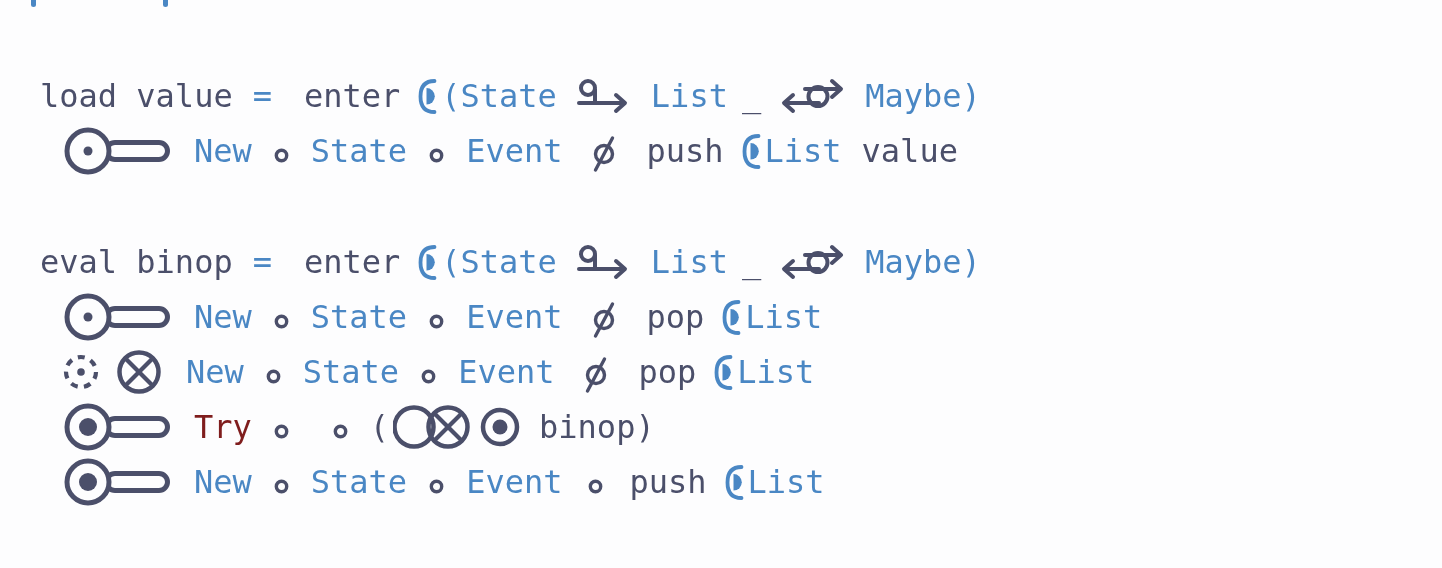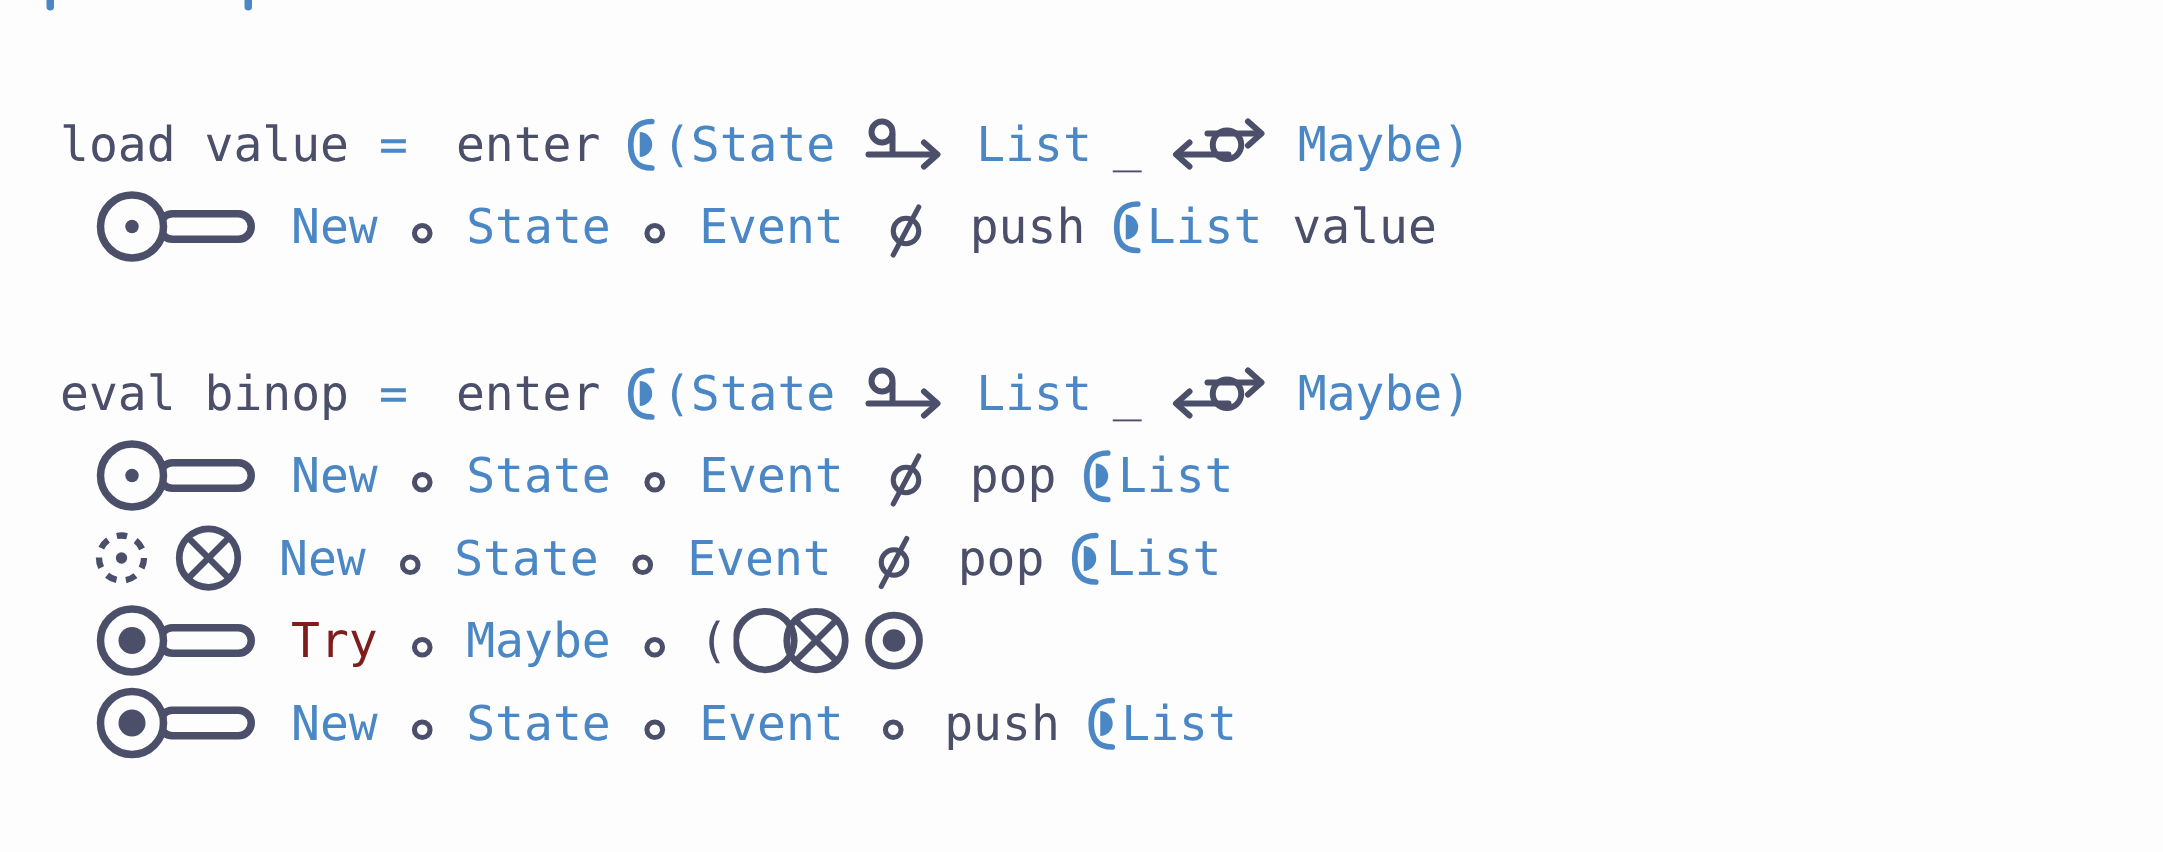--- a/index.html
+++ b/index.html
@@ -137,27 +137,27 @@
         <use href="#sym-dot-sep"></use>
       </svg><span class="gap" style="width: 22px;"></span><span class="tok" style="color: rgb(74, 135, 196);">Event</span><span class="gap" style="width: 26px;"></span><svg class="icon" width="32" height="40" style="position: relative; top: 2px;">
         <use href="#sym-slash-circle"></use>
       </svg><span class="gap" style="width: 26px;"></span><span class="tok" style="color: rgb(75, 79, 106);">pop</span><span class="gap" style="width: 16px;"></span><svg class="icon" width="23" height="37">
         <use href="#sym-at"></use>
       </svg><span class="gap" style="width: 2px;"></span><span class="tok" style="color: rgb(74, 135, 196);">List</span></div>
     <div class="row" style="top: 399px; left: 62px;"><svg class="icon" width="110" height="52">
         <use href="#sym-key-target"></use>
       </svg><span class="gap" style="width: 22px;"></span><span class="tok" style="color: #7f1d1d;">Try</span><span class="gap" style="width: 22px;"></span><svg class="icon" width="15" height="15" style="position: relative; top: 4px;">
         <use href="#sym-dot-sep"></use>
-      </svg><span class="gap" style="width: 22px;"></span><span class="tok" style="color: rgb(74, 135, 196);">Maybe</span><span class="gap" style="width: 22px;"></span><svg class="icon" width="15" height="15" style="position: relative; top: 4px;">
+      </svg><span class="gap" style="width: 22px;"></span><span class="gap" style="width: 22px;"></span><svg class="icon" width="15" height="15" style="position: relative; top: 4px;">
         <use href="#sym-dot-sep"></use>
       </svg><span class="gap" style="width: 22px;"></span><span class="tok" style="color: rgb(75, 79, 106);">(</span><span class="gap" style="width: 4px;"></span><svg class="icon" width="80" height="46">
         <use href="#sym-two-circles-x"></use>
       </svg><span class="gap" style="width: 6px;"></span><svg class="icon" width="42" height="42">
         <use href="#sym-target"></use>
-      </svg><span class="gap" style="width: 18px;"></span></div>
+      </svg><span class="gap" style="width: 18px;"></span><span class="tok" style="color: rgb(75, 79, 106);">binop)</span></div>
     <div class="row" style="top: 454px; left: 62px;"><svg class="icon" width="110" height="52">
         <use href="#sym-key-target"></use>
       </svg><span class="gap" style="width: 22px;"></span><span class="tok" style="color: rgb(74, 135, 196);">New</span><span class="gap" style="width: 22px;"></span><svg class="icon" width="15" height="15" style="position: relative; top: 4px;">
         <use href="#sym-dot-sep"></use>
       </svg><span class="gap" style="width: 22px;"></span><span class="tok" style="color: rgb(74, 135, 196);">State</span><span class="gap" style="width: 22px;"></span><svg class="icon" width="15" height="15" style="position: relative; top: 4px;">
         <use href="#sym-dot-sep"></use>
       </svg><span class="gap" style="width: 22px;"></span><span class="tok" style="color: rgb(74, 135, 196);">Event</span><span class="gap" style="width: 26px;"></span><svg class="icon" width="15" height="15" style="position: relative; top: 4px;">
         <use href="#sym-dot-sep"></use>
       </svg><span class="gap" style="width: 26px;"></span><span class="tok" style="color: rgb(75, 79, 106);">push</span><span class="gap" style="width: 16px;"></span><svg class="icon" width="23" height="37">
         <use href="#sym-at"></use>

